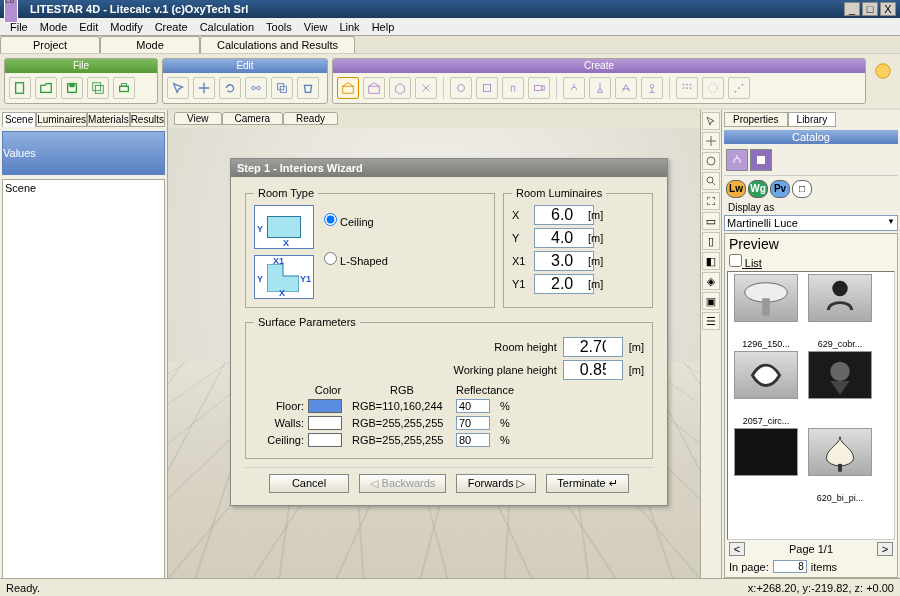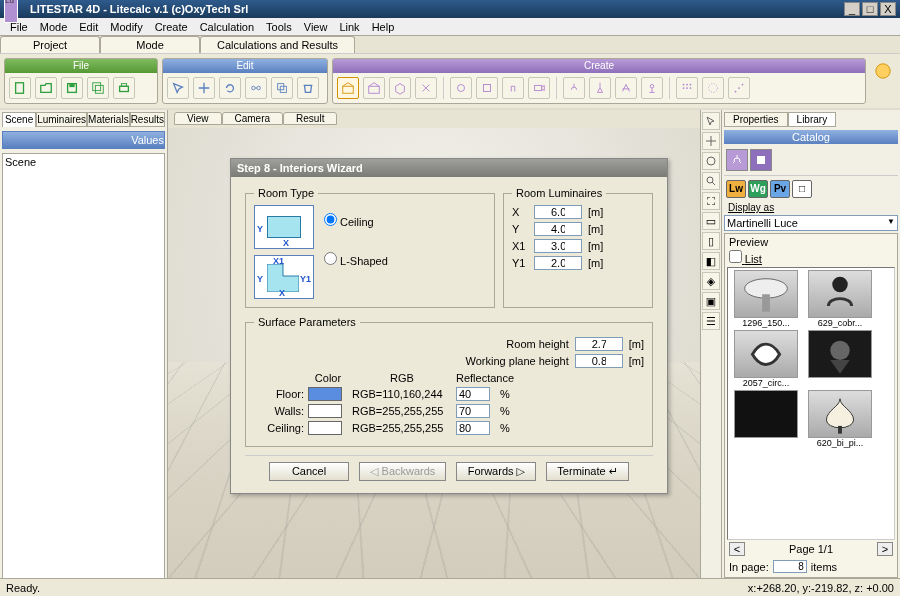--- a/index.html
+++ b/index.html
@@ -30,21 +30,21 @@
 .tbtn { width: 22px; height: 22px; border: 1px solid #c7c7b8; background:#f7f5e8; display:flex; align-items:center; justify-content:center; border-radius:2px;}
 .tbtn svg { width:14px; height:14px; }
 .helper-icon { width:18px; height:18px; margin:4px; }
 
 
 .mainrow { display:flex; height: 472px; }
 .leftpanel { width: 168px; border-right:1px solid #aca899; background:#f2f0e4; padding:2px; display:flex; flex-direction:column;}
 .lptabs { display:flex; }
 .lptab { flex:1; border:1px solid #aca899; background:#f7f5e8; text-align:center; font-size:10px; padding:1px 0;}
 .lptab.active{ background:#fff; border-bottom:none;}
-.valueshdr { background: linear-gradient(#8fb0e0,#5a80c0); color:#fff; text-align:right; margin:4px 0; padding:2px 0; border:1px solid #5a80c0;}
+.valueshdr { background: linear-gradient(#8fb0e0,#5a80c0); color:#fff; text-align:left; margin:4px 0; padding:15px 0; border:1px solid #5a80c0;}
 .treebox { background:#fff; border:1px solid #aca899; flex:1; padding:2px;}
 
 .centerwrap { flex:1; position:relative; background:#e8e4d4; }
 .viewtabs { display:flex; padding:2px 6px; gap:0;}
 .viewtab { padding:0 12px; border:1px solid #aca899; background:#f7f5e8; font-size:10px; border-radius:3px 3px 0 0;}
 .canvas3d { position:absolute; top:18px; left:0; right:0; bottom:0; background: radial-gradient(ellipse at 50% 30%, #f4f3ee, #d8d5c8); overflow:hidden;}
 .grid-floor { position:absolute; bottom:0; left:-50px; right:-50px; height:220px; background:
   repeating-linear-gradient(75deg, rgba(170,170,160,.4) 0 1px, transparent 1px 40px),
   repeating-linear-gradient(-75deg, rgba(170,170,160,.4) 0 1px, transparent 1px 40px),
   linear-gradient(#e6e3d6,#cfc9b8);
@@ -56,30 +56,30 @@
 .rightpanel { width:178px; background:#f2f0e4; padding:2px; display:flex; flex-direction:column;}
 .rptabs { display:flex; }
 .rptab { padding:1px 8px; border:1px solid #aca899; background:#f7f5e8; font-size:10px;}
 .rptab.active{ background:#fff;}
 .cataloghdr { background: linear-gradient(#8fb0e0,#5a80c0); color:#fff; text-align:center; padding:1px 8px; margin:3px 0;}
 .catbtns { display:flex; gap:2px; padding:2px;}
 .catbtn { width:22px; height:22px; border:1px solid #888; display:flex; align-items:center; justify-content:center;}
 .catbtn.p { background:#b89ad6; }
 .catbtn.w { background:#fff; }
 .brandbtns { display:flex; gap:2px; padding:2px;}
-.brandbtn { width:20px; height:18px; border:1px solid #666; font-weight:bold; text-align:center; font-size:10px; line-height:16px; border-radius:2px;}
-.displayas { padding:2px 4px; font-size:10px;text-decoration:underline;}
+.brandbtn { width:20px; height:18px; border:1px solid #666; font-weight:bold; text-align:center; font-size:10px; line-height:16px; border-radius:8px;}
+.displayas { padding:2px 4px; font-size:10px;}
 .combo { width:100%; border:1px solid #7f9db9; background:#fff; padding:1px 2px; display:flex; justify-content:space-between;}
 .combo .arr { font-size:8px;}
 .previewbox { border:1px solid #aca899; background:#f7f5e8; flex:1; margin:2px 0; padding:2px; display:flex; flex-direction:column;}
 .listchk { font-size:10px; padding:2px;text-decoration:underline;}
 .thumbs { flex:1; overflow:auto; background:#fff; border:1px inset #ccc; padding:2px; display:flex; flex-wrap:wrap; gap:2px; align-content:flex-start;}
 .thumb { width:72px; }
 .thumb .pic { width:64px; height:48px; background:linear-gradient(#ddd,#aaa); border:1px solid #999; margin:0 auto; position:relative; overflow:hidden;}
-.thumb .cap { font-size:9px; text-align:center; white-space:nowrap; overflow:hidden; text-overflow:ellipsis;}
+.thumb .cap { font-size:9px; text-align:center; white-space:nowrap; overflow:hidden; text-overflow:ellipsis;margin-top:17px;}
 .pager { display:flex; justify-content:space-between; align-items:center; padding:2px; font-size:10px;}
 .pgbtn { width:16px; height:14px; border:1px solid #888; background:#eee; text-align:center; line-height:12px;}
 .inpage { display:flex; align-items:center; gap:4px; font-size:10px; padding:2px;}
 .inpage input { width:34px; border:1px solid #7f9db9; text-align:right; font-size:10px; padding:0 2px;}
 
 
 .wizard { position:absolute; left:62px; top:30px; width:438px; background:#ece9d8; border:1px solid #888; box-shadow:2px 2px 4px rgba(0,0,0,.25);}
 .wizhdr { background: linear-gradient(#9f9f9b,#7a7a76); color:#fff; font-weight:bold; padding:3px 6px; font-size:11px;}
 .wizbody { padding:10px 14px 8px;}
 fieldset { border:1px solid #aca899; padding:6px 8px 8px; margin-bottom:8px;}
@@ -87,21 +87,21 @@
 .rtypes { display:flex; gap:10px;}
 .shapes { display:flex; flex-direction:column; gap:6px; }
 .shapebox { width:60px; height:44px; background:#fff; border:1px solid #5a80c0; padding:4px; position:relative;}
 .sqshape { position:absolute; left:12px; top:10px; width:34px; height:22px; background:#a6e4f0; border:1px solid #2a7aa8;}
 .lshape { position:absolute; left:12px; top:8px; width:32px; height:28px; }
 .lshape svg { width:32px; height:28px;}
 .axlbl { position:absolute; font-size:9px; color:#2255cc; font-weight:bold;}
 .radios { display:flex; flex-direction:column; gap:24px; padding-top:8px;}
 .radios label { font-size:11px;}
 .dimgrid { display:grid; grid-template-columns: 18px 50px 20px; gap:3px 4px; align-items:center;}
-.dimgrid input, .sfbox input { border:1px solid #7f9db9; padding:0 16px; width:48px; font-size:11px; text-align:left;}
+.dimgrid input, .sfbox input { border:1px solid #7f9db9; padding:0 16px; width:60px; font-size:16px; text-align:left;}
 .sfbox { }
 .sfrow { display:flex; align-items:center; justify-content:flex-end; gap:6px; margin:3px 0;}
 .sfrow .lbl { width:110px; text-align:right;}
 .surftable { margin-top:4px;}
 .surftable .hdr { display:grid; grid-template-columns:50px 40px 100px 40px 20px; text-align:center; font-size:10px; gap:4px; margin-bottom:2px;}
 .surftable .row { display:grid; grid-template-columns:50px 40px 100px 40px 20px; align-items:center; gap:4px; margin:3px 0;}
 .surftable .row .l { text-align:right;}
 .colorpatch { width:34px; height:14px; border:1px solid #666;}
 .surftable input { width:34px; border:1px solid #7f9db9; font-size:11px; text-align:left; padding:0 2px;}
 .wizbtns { display:flex; justify-content:center; gap:10px; padding:6px 0 4px; border-top:1px solid #ccc;}
@@ -324,27 +324,27 @@
     <div class="valueshdr">Values</div>
     <div class="treebox">
       <div>Scene</div>
     </div>
   </div>
 
   <div class="centerwrap">
     <div class="viewtabs">
       <div class="viewtab">View</div>
       <div class="viewtab">Camera</div>
-      <div class="viewtab">Result</div>
+      <div class="viewtab">Ready</div>
     </div>
     <div class="canvas3d">
       <div class="grid-floor"></div>
 
       <div class="wizard">
-        <div class="wizhdr">Step 8 - Interiors Wizard</div>
+        <div class="wizhdr">Step 1 - Interiors Wizard</div>
         <div class="wizbody">
           <div class="topflex">
           <fieldset style="flex:1">
             <legend>Room Type</legend>
             <div class="rtypes">
               <div class="shapes">
                 <div class="shapebox">
                   <div class="sqshape"></div>
                   <span class="axlbl" style="left:2px;top:18px">Y</span>
                   <span class="axlbl" style="left:28px;bottom:0">X</span>
@@ -493,21 +493,21 @@
         <div class="brandbtn" style="background: rgb(46, 158, 91); color: rgb(255, 255, 255);">Wg</div>
         <div class="brandbtn" style="background: rgb(106, 166, 230);">Pv</div>
         <div class="brandbtn" style="background: rgb(255, 255, 255);">□</div>
       </div>
     <div class="displayas">Display as</div>
     <div class="combo">
         <span>Martinelli Luce</span>
         <span class="arr">▼</span>
       </div>
     <div class="previewbox">
-      <div style="font-size:11px;padding:0 2px">Preview</div>
+      <div style="font-size:14px;padding:0 2px">Preview</div>
       <div class="listchk"><input type="checkbox" style=""> <span>List</span></div>
       <div class="thumbs" id="thumbs">
           <div class="thumb">
             <div class="pic"><svg viewBox="0 0 64 48">
                 <ellipse cx="32" cy="18" rx="22" ry="10" fill="#eee" stroke="#666"></ellipse>
                 <rect x="28" y="24" width="8" height="18" fill="#999"></rect>
               </svg></div>
             <div class="cap">1296_150...</div>
           </div>
           <div class="thumb">

